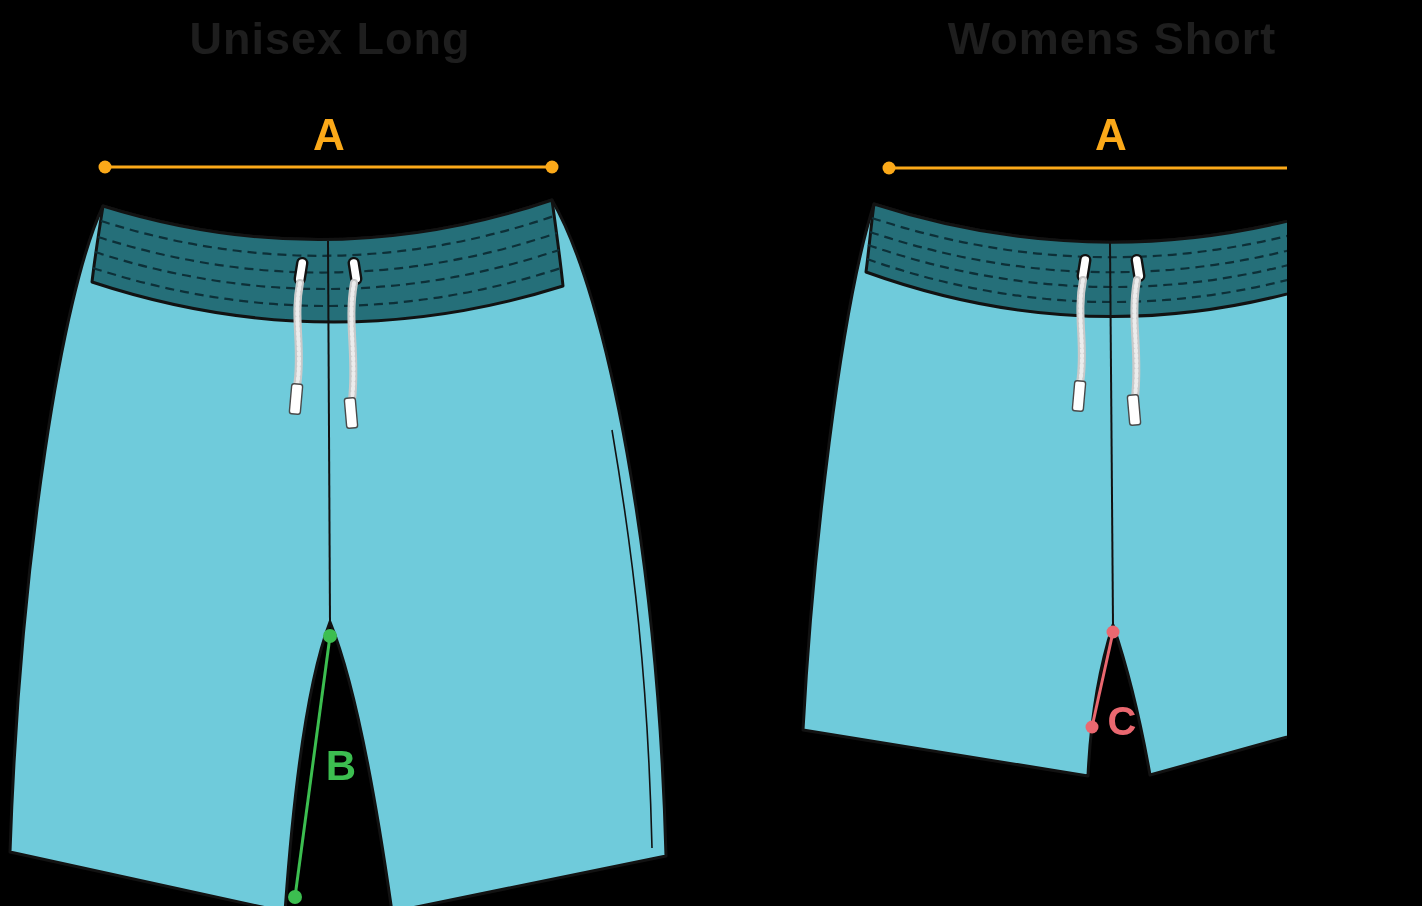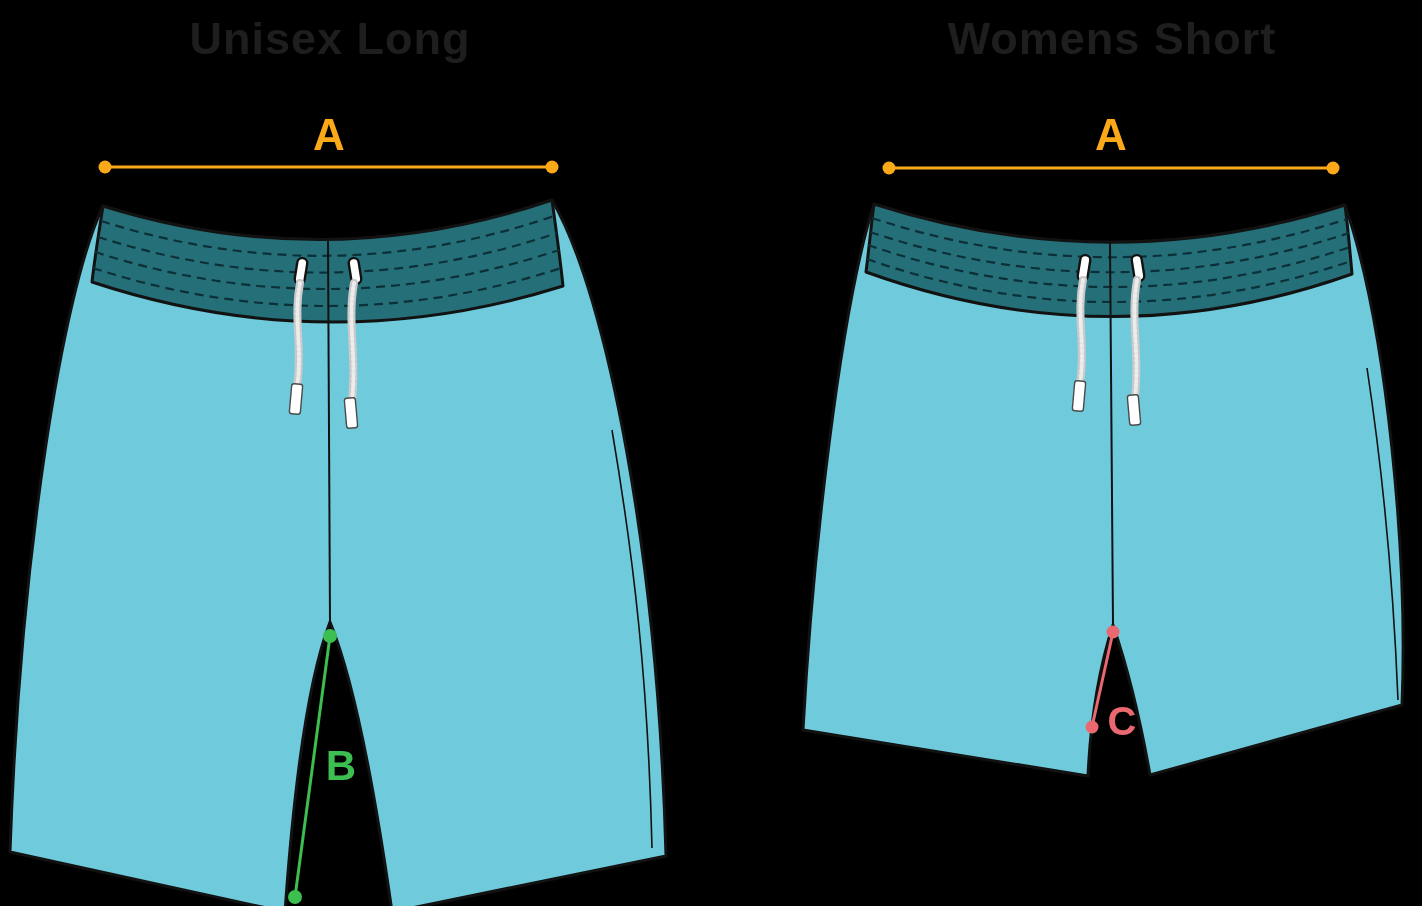--- a/index.html
+++ b/index.html
@@ -2,21 +2,21 @@
 <html style="--body: #6FCBDB; --waistband: #256F79; --outline: #121212; --stitch: #0D3038; --measure_a: #FBA919; --measure_b: #3CBE50; --measure_c: #EA6870; --title: #1E1E1E; --cord: #C9C9C9; --cord_highlight: #ECECEC; --aglet: #FFFFFF; --bg: #000000;"><head>
 <meta charset="utf-8">
 <style>
   :root{
     --body:#6FCBDB; --waistband:#256F79; --outline:#121212; --stitch:#0D3038;
     --measure_a:#FBA919; --measure_b:#3CBE50; --measure_c:#EA6870;
     --title:#1E1E1E; --cord:#C9C9C9; --cord_highlight:#ECECEC; --aglet:#FFFFFF;
     --bg:#000000;
   }
   html,body{margin:0;padding:0;background:var(--bg);}
-  .stage{position:relative;width:1422px;height:906px;overflow:hidden;background:var(--bg);
+  .stage{position:relative;width:1287px;height:906px;overflow:hidden;background:var(--bg);
          font-family:"Liberation Sans",sans-serif;}
   svg{display:block}
   .title-text{font-family:"Liberation Sans",sans-serif;font-size:45px;font-weight:bold;
               fill:var(--title);letter-spacing:1px;}
   .measure-label-a{font-family:"Liberation Sans",sans-serif;font-size:44px;font-weight:bold;fill:var(--measure_a);}
   .measure-label-b{font-family:"Liberation Sans",sans-serif;font-size:42px;font-weight:bold;fill:var(--measure_b);}
   .measure-label-c{font-family:"Liberation Sans",sans-serif;font-size:40px;font-weight:bold;fill:var(--measure_c);}
   .garment-body{fill:var(--body);stroke:var(--outline);stroke-width:3;stroke-linejoin:round;}
   .waistband{fill:var(--waistband);stroke:var(--outline);stroke-width:3;stroke-linejoin:round;}
   .stitch{fill:none;stroke:var(--stitch);stroke-width:2.2;stroke-dasharray:9 6;}

